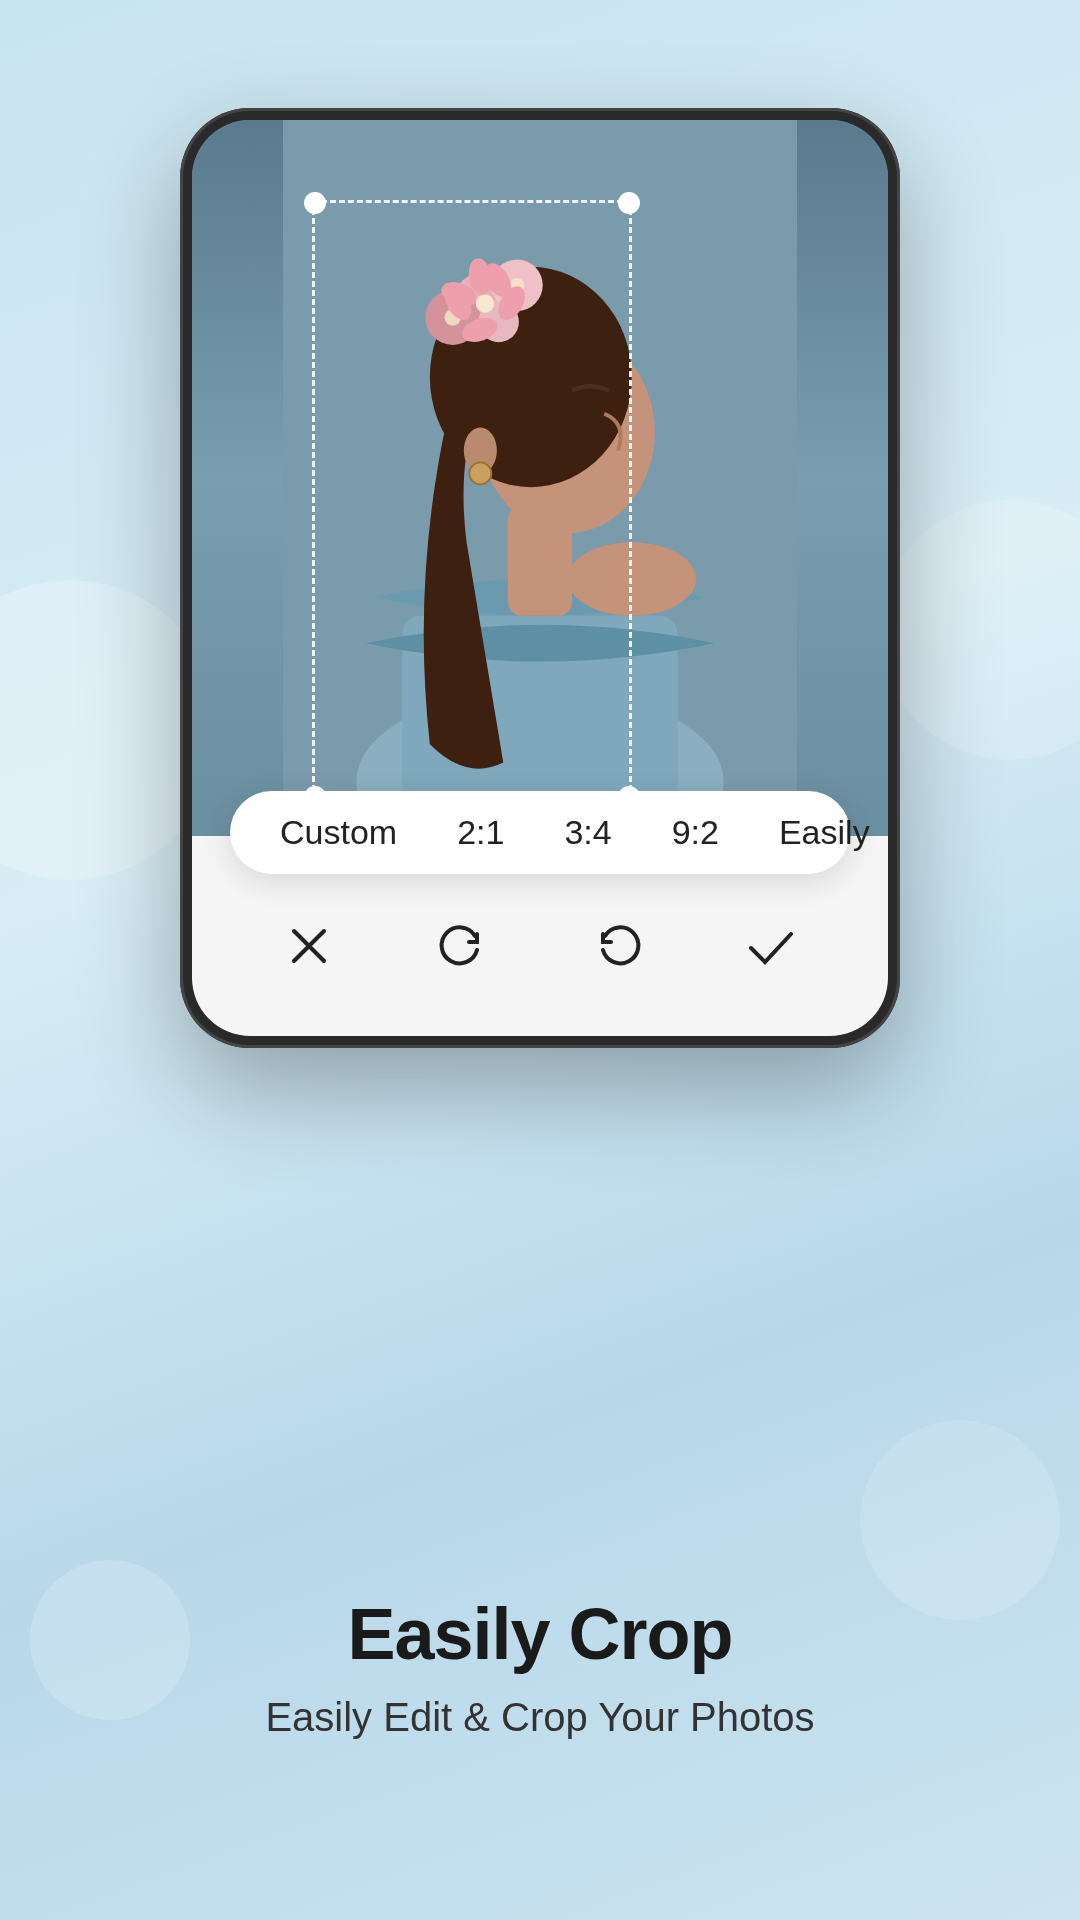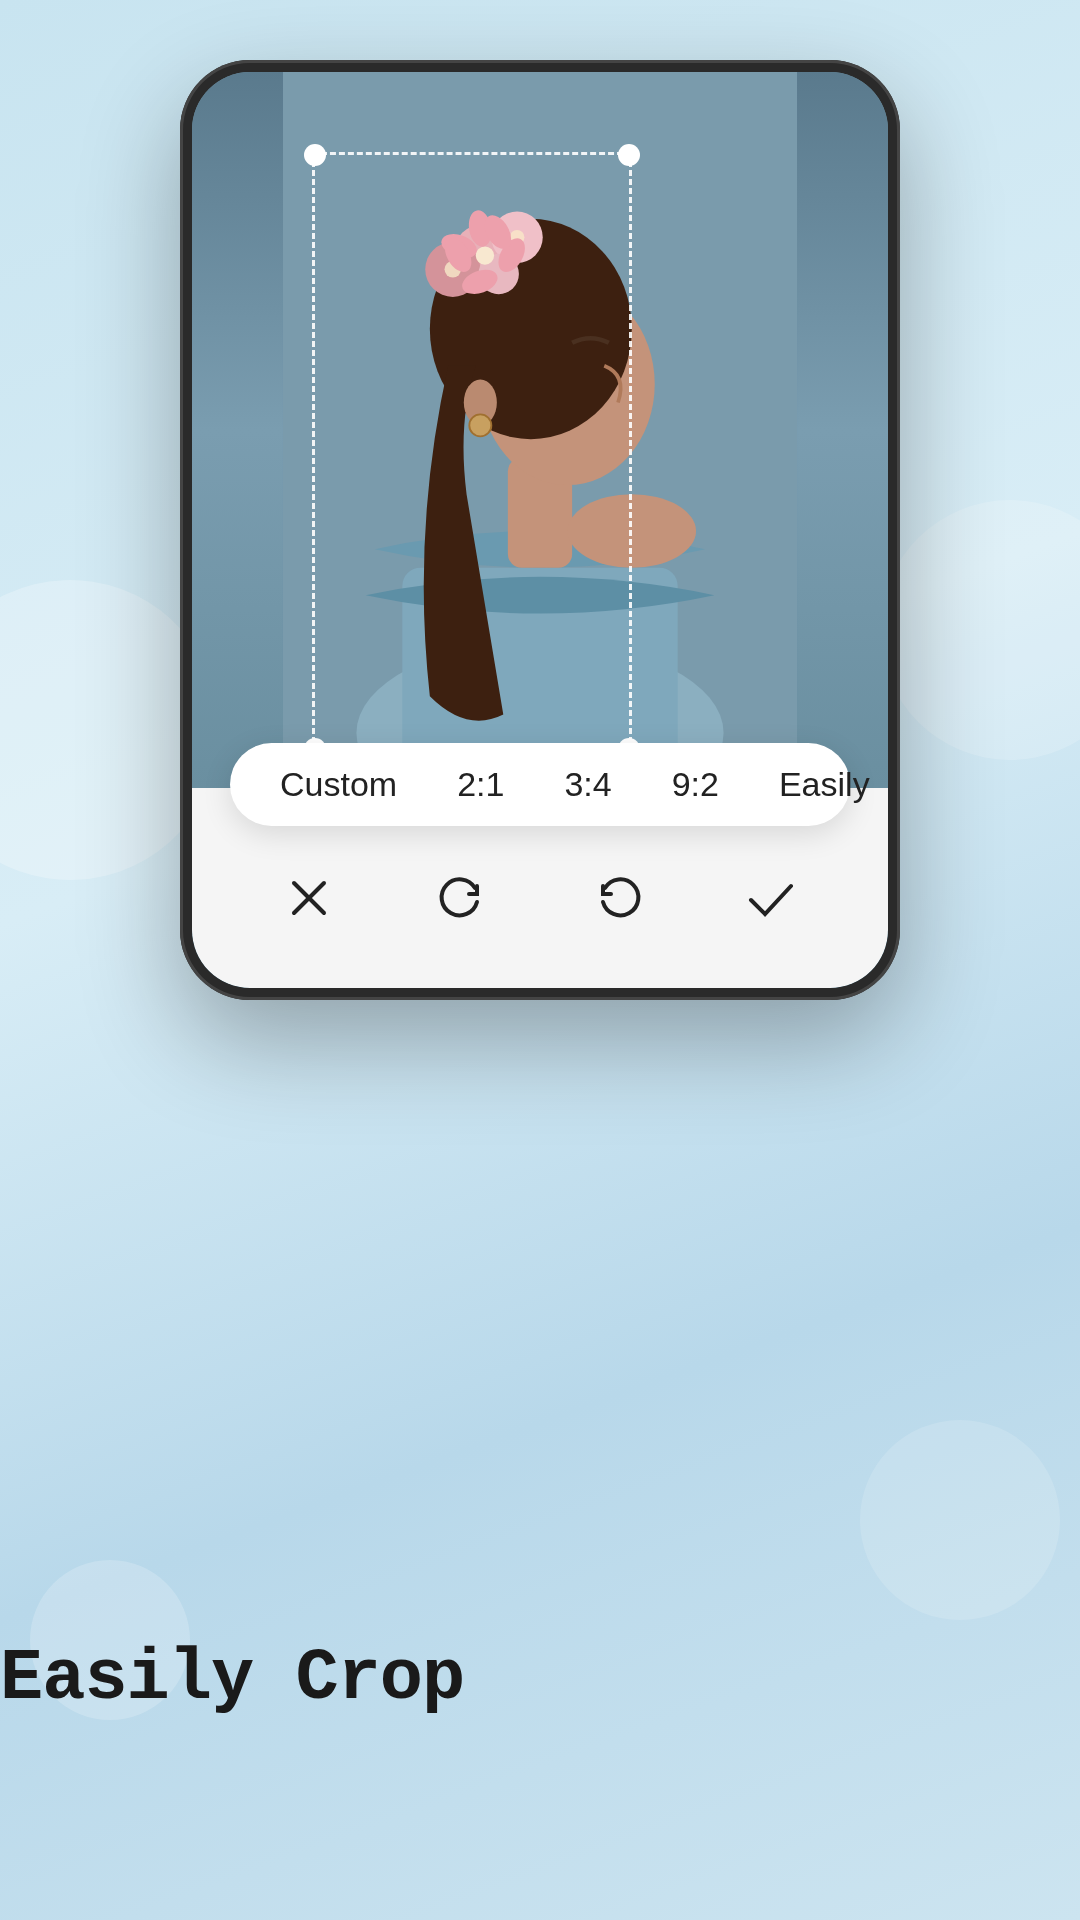--- a/index.html
+++ b/index.html
@@ -70,20 +70,21 @@
     }
 
     .phone-frame {
       width: 100%;
       height: 100%;
       background: #2a2a2a;
       border-radius: 70px;
       position: relative;
       box-shadow: 0 40px 100px rgba(0,0,0,0.3), inset 0 0 0 3px #444;
       overflow: hidden;
+      margin-top: 48px;
     }
 
     .phone-screen {
       position: absolute;
       top: 12px;
       left: 12px;
       right: 12px;
       bottom: 12px;
       background: #6a8fa0;
       border-radius: 58px;
@@ -184,25 +185,24 @@
       height: 60px;
     }
 
     
     .bottom-text-section {
       position: absolute;
       bottom: 180px;
       left: 0;
       right: 0;
       display: flex;
-      flex-direction: row;
+      flex-direction: column;
       align-items: center;
       text-align: right;
       z-index: 5;
-      font-family: Liberation Mono, monospace;
     }
 
     .headline {
       font-size: 72px;
       font-weight: 800;
       color: #1a1a1a;
       margin-bottom: 20px;
       letter-spacing: -1px;
     }
 
@@ -314,13 +314,14 @@
           </div>
         </div>
 
       </div>
     </div>
   </div>
 </div>
 
 <div class="bottom-text-section">
   <h1 class="headline">Easily Crop</h1>
+  <p class="subheadline">Easily Edit &amp; Crop Your Photos</p>
 </div>
 
 </body></html>

